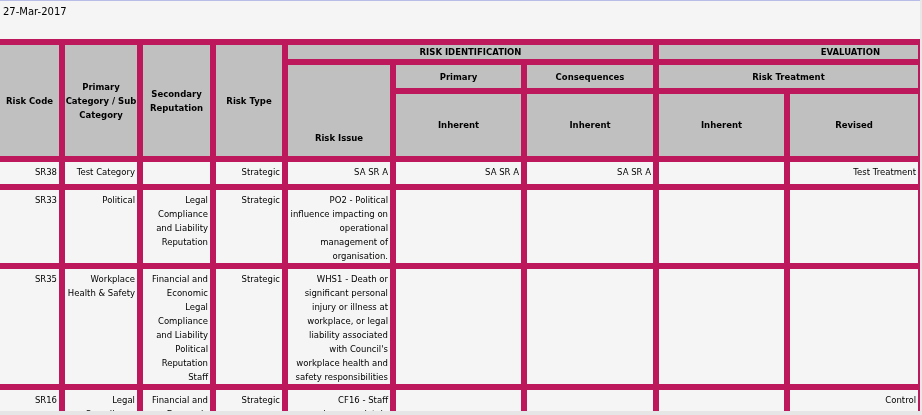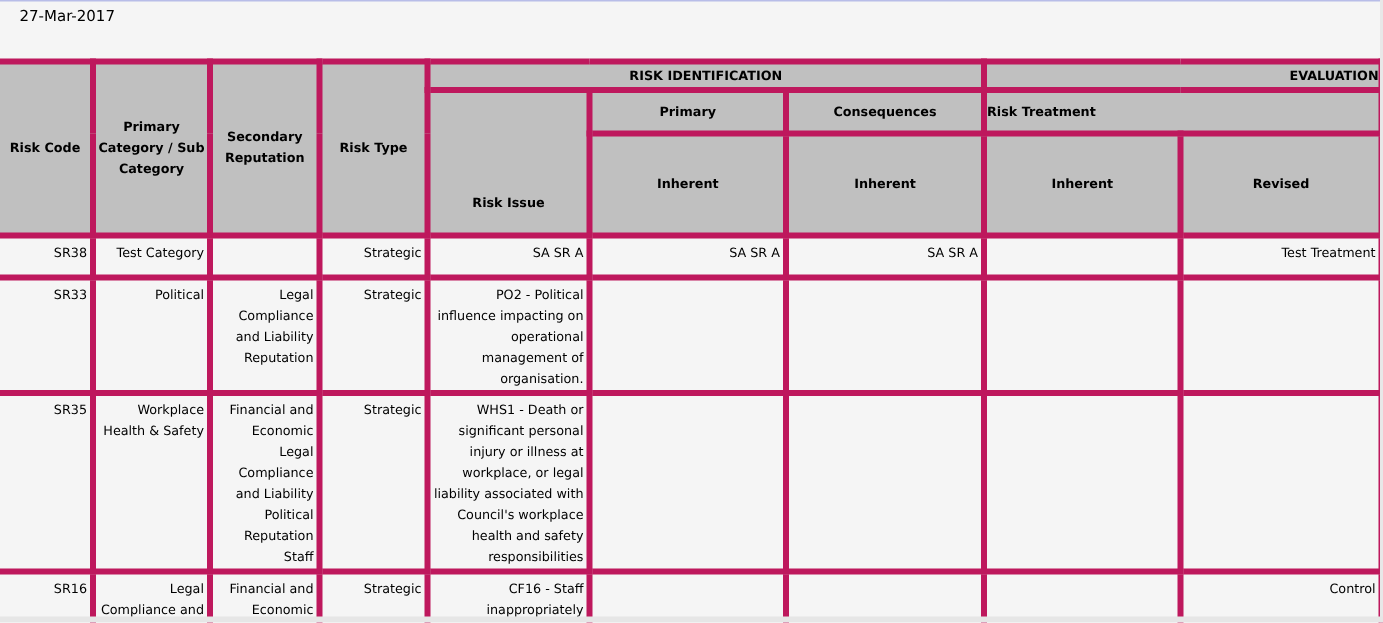--- a/index.html
+++ b/index.html
@@ -3,29 +3,29 @@
 <meta charset="utf-8">
 <style>
   html, body { margin:0; padding:0; }
   body {
     width:922px; height:415px; overflow:hidden; position:relative;
     background:#f5f5f5;
     font-family:"DejaVu Sans", sans-serif;
     font-size:9px; color:#000;
   }
   .topline { position:absolute; left:0; top:0; width:922px; height:1px; background:#b8bde8; }
-  .date { position:absolute; left:13px; top:6px; font-size:10px; }
+  .date { position:absolute; left:3px; top:6px; font-size:10px; }
   .rightbar { position:absolute; left:920px; top:0; width:2px; height:415px; background:#e8e8e8; }
   .bottombar { position:absolute; left:0; top:411px; width:922px; height:4px; background:#e6e6e6; }
   table {
     position:absolute; left:0; top:39px;
     border-collapse:collapse; table-layout:fixed;
     width:921px;
   }
-  td, th { border:4px solid #be185d; padding:0; }
+  td, th { border:6px solid #be185d; padding:0; }
   th {
     background:#c0c0c0; font-weight:bold; font-size:8.5px;
     text-align:center; vertical-align:middle; line-height:14px;
   }
   td {
     background:#f5f5f5; vertical-align:top; text-align:right;
     padding:3px 2px 0 2px; line-height:14px; font-size:8.5px;
     overflow:hidden; white-space:pre-line;
   }
 </style>
@@ -47,27 +47,27 @@
     <col style="width:131px">
       <col style="width:134px">
   </colgroup>
   <tbody>
       <tr style="height:19px">
     <th rowspan="3" style="border-left:none">Risk Code</th>
     <th rowspan="3">Primary Category / Sub Category</th>
     <th rowspan="3">Secondary Reputation</th>
     <th rowspan="3">Risk Type</th>
     <th colspan="3">RISK IDENTIFICATION</th>
-    <th colspan="2" style="text-align:right;">EVALUATION</th>
+    <th colspan="2" style="text-align:right;padding-right:38px">EVALUATION</th>
   </tr>
   <tr style="height:29px">
     <th rowspan="2" style="padding-top:54px">Risk Issue</th>
     <th>Primary</th>
     <th>Consequences</th>
-    <th colspan="2" style="text-align:left;">Risk Treatment</th>
+    <th colspan="2" style="text-align:center;">Risk Treatment</th>
   </tr>
   <tr style="height:68px">
     <th>Inherent</th>
     <th>Inherent</th>
     <th>Inherent</th>
     <th>Revised</th>
   </tr>
 
   <tr style="height:28px">
     <td style="border-left:none">SR38</td>

